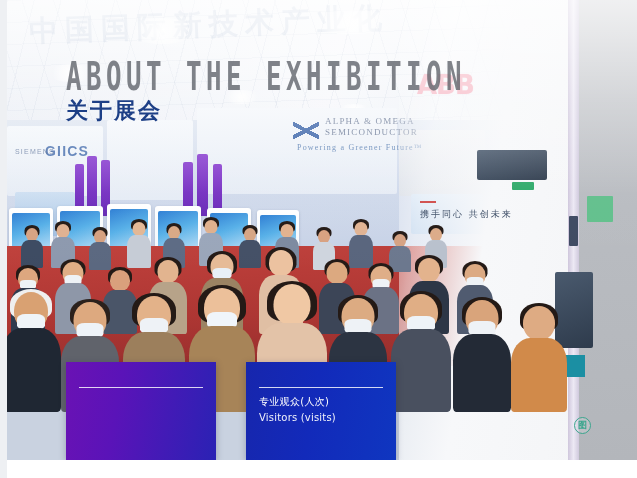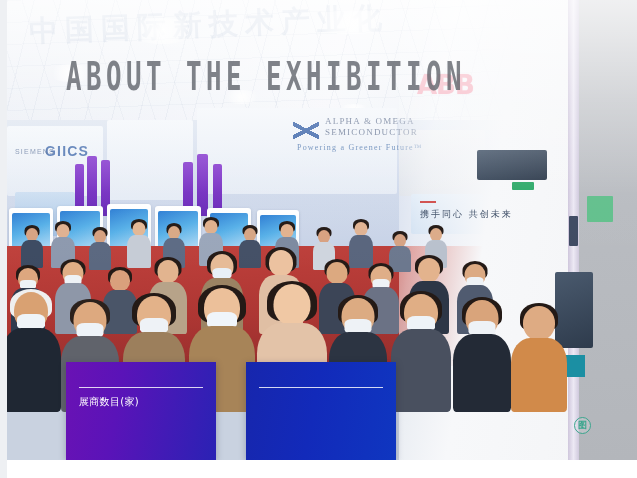--- a/index.html
+++ b/index.html
@@ -543,30 +543,32 @@
         <div class="body" style="top:32px;width:56px;height:74px;background:#d18a4a;"></div>
       </div>
     </div>
 
     <div class="haze"></div>
   </div>
 
   <div class="gutter-left"></div>
 
   <div class="heading-en">ABOUT THE EXHIBITION</div>
+  <div class="heading-cn">关于展会</div>
 
   <div class="cards">
 
     <div class="card card-1">
       <div class="card-rule"></div>
-      <div class="card-cn">展商数目(家)</div>
     </div>
 
     <div class="card card-2">
       <div class="card-rule"></div>
+      <div class="card-cn">专业观众(人次)</div>
+      <div class="card-en">Visitors (visits)</div>
     </div>
 
 
   </div>
 
   <div class="bottom-strip"></div>
 
   <div class="wm-badge">图</div>
 
 </div>

